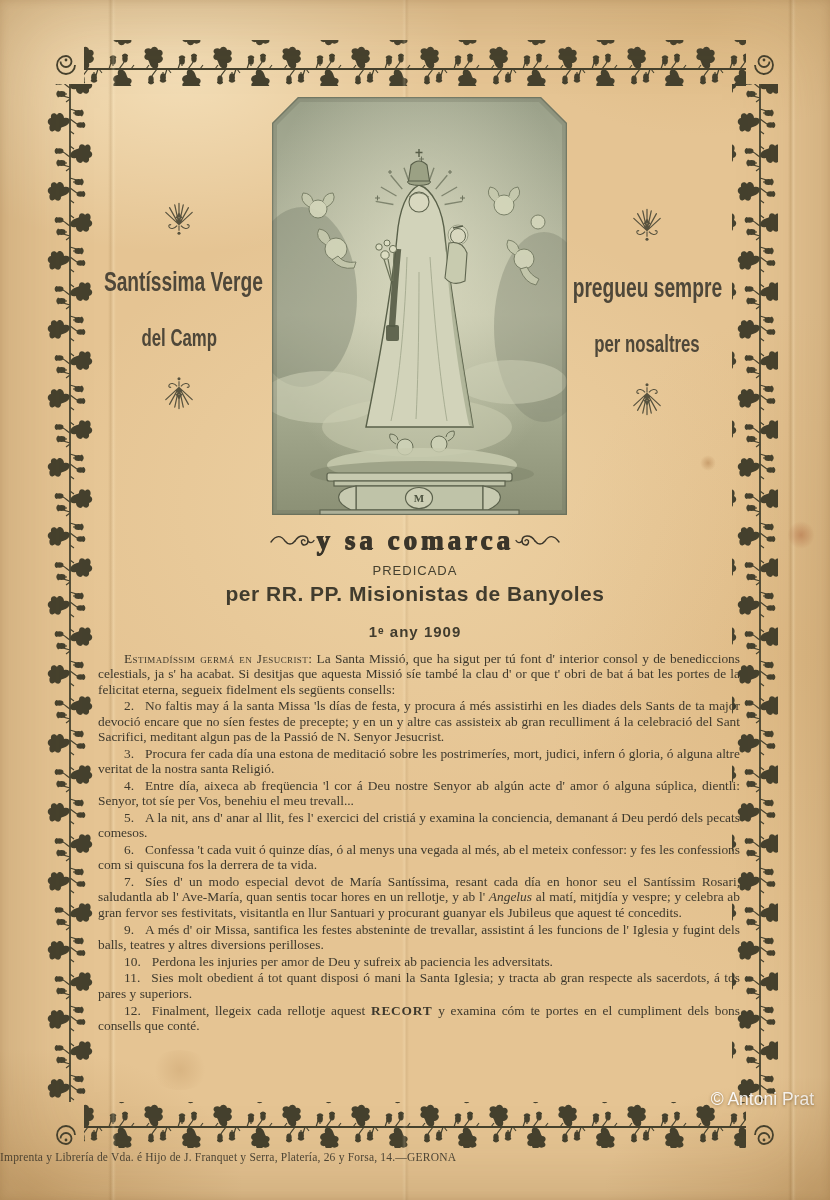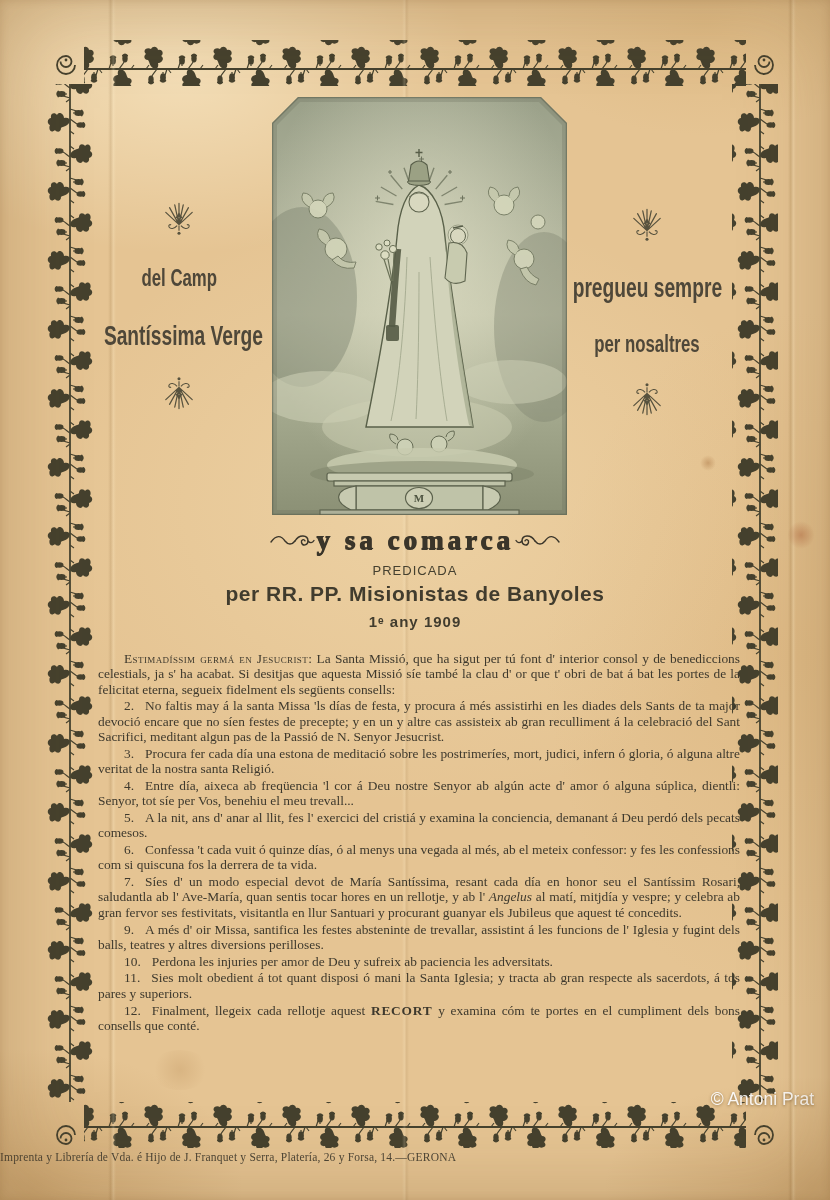--- a/index.html
+++ b/index.html
@@ -47,21 +47,21 @@
     margin:0;font-size:29px;font-weight:bold;letter-spacing:1.5px;word-spacing:3px;
     color:#3a352a;text-shadow:0.6px 0 0 #3a352a;
   }
   .subtitle-row{display:flex;align-items:center;justify-content:center;margin-top:3px;}
   .subtitle{
     font-size:27px;font-weight:bold;letter-spacing:4px;color:#3a352a;
     text-shadow:0.9px 0 0 #3a352a, 0 0.5px 0 #3a352a;
   }
   .predicada{font-family:"Liberation Sans",sans-serif;font-size:13px;letter-spacing:1px;color:#45402f;margin-top:7px;}
   .preachers{font-family:"Liberation Sans",sans-serif;font-size:21px;font-weight:bold;letter-spacing:.5px;color:#413c2e;margin-top:4px;}
-  .year{font-family:"Liberation Sans",sans-serif;font-size:15px;font-weight:bold;letter-spacing:1px;color:#413c2e;margin-top:7px;}
+  .year{font-family:"Liberation Sans",sans-serif;font-size:15px;font-weight:bold;letter-spacing:1px;color:#413c2e;margin-top:17px;}
 
   .body-text{
     position:absolute;left:98px;width:642px;top:651px;
     font-size:13.4px;line-height:15.3px;text-align:justify;color:#3e392d;
   }
   .body-text p{margin:0 0 1.5px 0;text-indent:26px;}
   .body-text .num{margin-right:11px;}
   .body-text .lead{font-variant:small-caps;letter-spacing:.4px;}
   .body-text em{font-style:italic;}
   .body-text b{font-weight:bold;letter-spacing:.8px;}
@@ -245,25 +245,25 @@
       <path d="M0,26 L26,0 H269 L295,26 V418 H0 Z" fill="none" stroke="#565c49" stroke-width="2.5" opacity=".5"></path>
     </g>
   </svg>
 
   <div class="side-col left">
     <div class="palmette-wrap top">
       <svg width="34" height="34" viewBox="-17 -6 34 36">
           <use href="#palmette"></use>
         </svg>
     </div>
+    <div class="side-line l1">
+      <span class="squeeze">Santíssima Verge</span>
+    </div>
     <div class="side-line l2">
       <span class="squeeze">del Camp</span>
-    </div>
-    <div class="side-line l1">
-      <span class="squeeze">Santíssima Verge</span>
     </div>
     <div class="palmette-wrap bottom">
       <svg width="34" height="34" viewBox="-17 -6 34 36">
           <use href="#palmette"></use>
         </svg>
     </div>
   </div>
 
   <div class="side-col right">
     <div class="palmette-wrap top">

